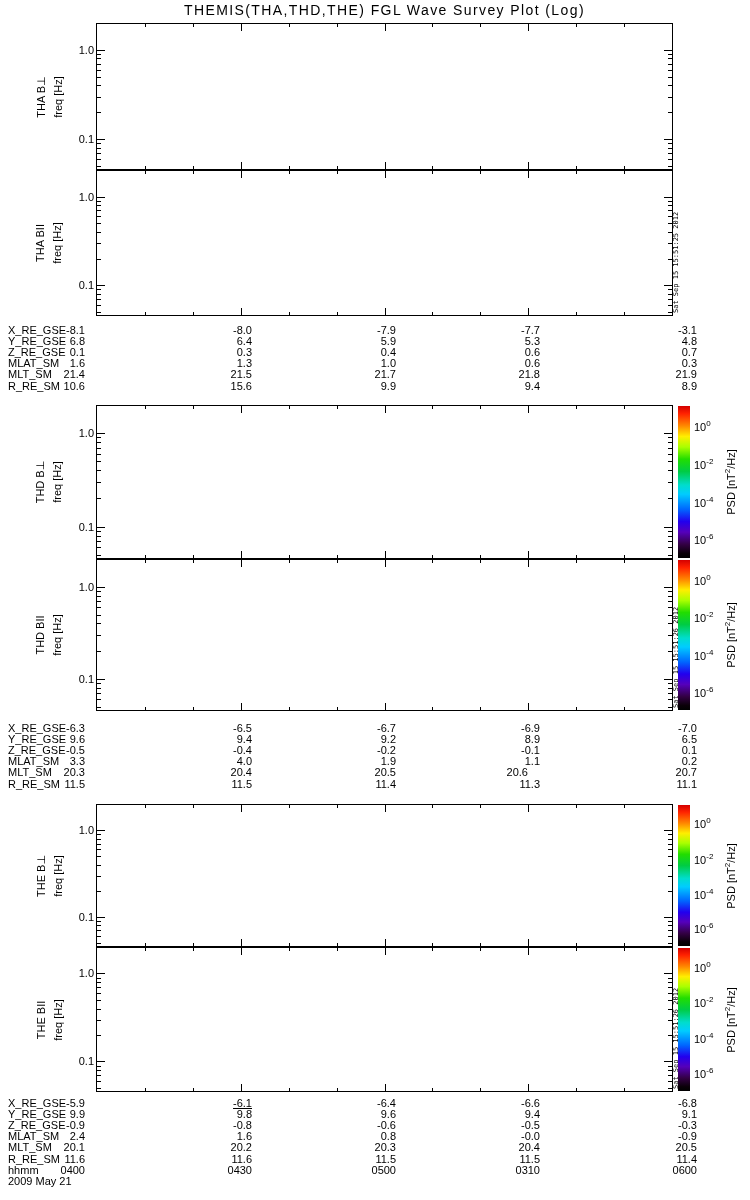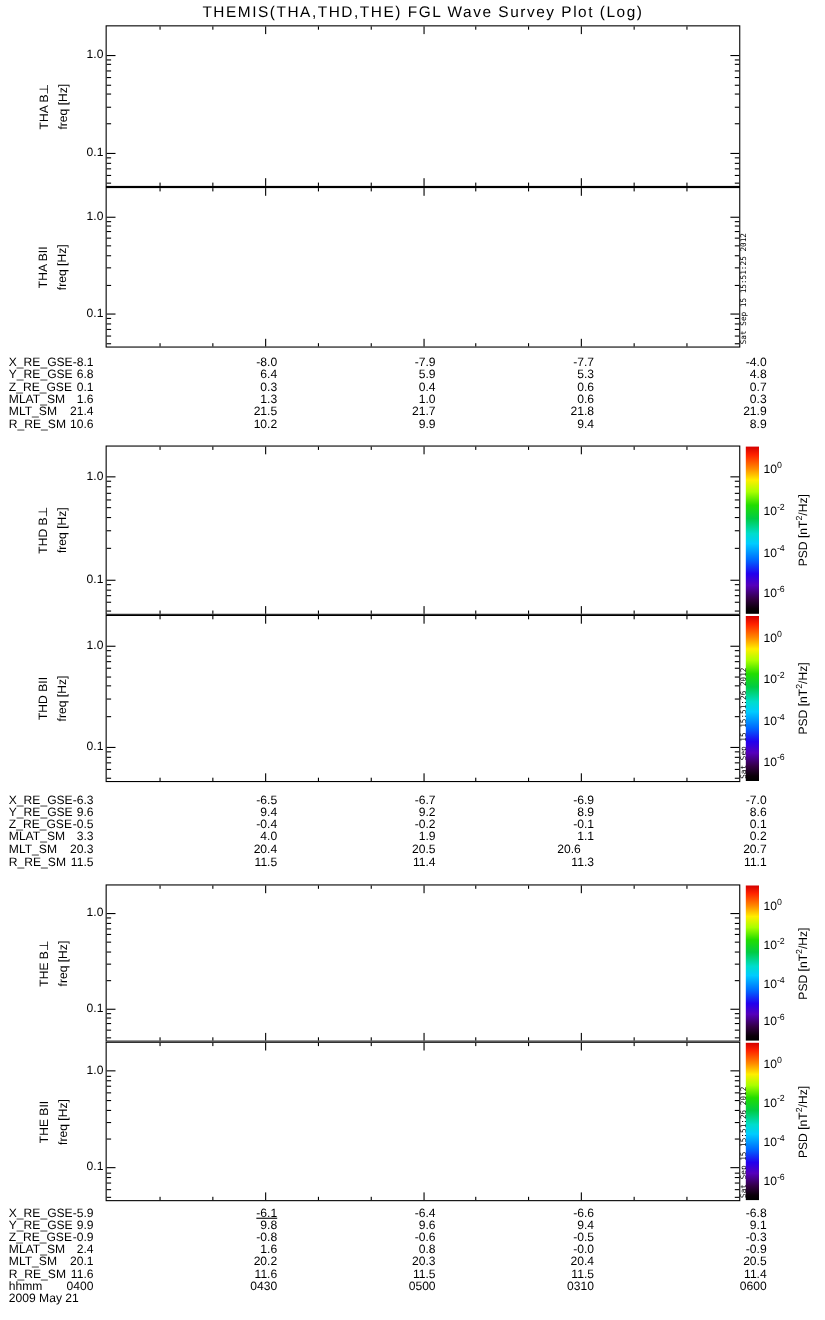--- a/index.html
+++ b/index.html
@@ -393,21 +393,21 @@
       <div class="cbt" style="left: 694px; top: 961.735px;"><span>10</span><sup>0</sup></div>
       <div class="cbt" style="left: 694px; top: 997.485px;"><span>10</span><sup>-2</sup></div>
       <div class="cbt" style="left: 694px; top: 1033.23px;"><span>10</span><sup>-4</sup></div>
       <div class="cbt" style="left: 694px; top: 1068.27px;"><span>10</span><sup>-6</sup></div>
       <div class="rot" style="left: 661px; top: 1012.5px; width: 140px;"><span>PSD [nT</span><sup>2</sup><span>/Hz]</span></div>
       <div class="tlab" style="left: 8px; top: 325px;">X_RE_GSE</div>
       <div class="tval" style="left: 25px; top: 325px;">-8.1</div>
       <div class="tval" style="left: 192px; top: 325px;">-8.0</div>
       <div class="tval" style="left: 336px; top: 325px;">-7.9</div>
       <div class="tval" style="left: 480px; top: 325px;">-7.7</div>
-      <div class="tval" style="left: 637px; top: 325px;">-4.0</div>
+      <div class="tval" style="left: 637px; top: 325px;">-3.1</div>
       <div class="tlab" style="left: 8px; top: 336.1px;">Y_RE_GSE</div>
       <div class="tval" style="left: 25px; top: 336.1px;">6.8</div>
       <div class="tval" style="left: 192px; top: 336.1px;">6.4</div>
       <div class="tval" style="left: 336px; top: 336.1px;">5.9</div>
       <div class="tval" style="left: 480px; top: 336.1px;">5.3</div>
       <div class="tval" style="left: 637px; top: 336.1px;">4.8</div>
       <div class="tlab" style="left: 8px; top: 347.2px;">Z_RE_GSE</div>
       <div class="tval" style="left: 25px; top: 347.2px;">0.1</div>
       <div class="tval" style="left: 192px; top: 347.2px;">0.3</div>
       <div class="tval" style="left: 336px; top: 347.2px;">0.4</div>
@@ -420,36 +420,36 @@
       <div class="tval" style="left: 480px; top: 358.3px;">0.6</div>
       <div class="tval" style="left: 637px; top: 358.3px;">0.3</div>
       <div class="tlab" style="left: 8px; top: 369.4px;">MLT_SM</div>
       <div class="tval" style="left: 25px; top: 369.4px;">21.4</div>
       <div class="tval" style="left: 192px; top: 369.4px;">21.5</div>
       <div class="tval" style="left: 336px; top: 369.4px;">21.7</div>
       <div class="tval" style="left: 480px; top: 369.4px;">21.8</div>
       <div class="tval" style="left: 637px; top: 369.4px;">21.9</div>
       <div class="tlab" style="left: 8px; top: 380.5px;">R_RE_SM</div>
       <div class="tval" style="left: 25px; top: 380.5px;">10.6</div>
-      <div class="tval" style="left: 192px; top: 380.5px;">10.2</div>
+      <div class="tval" style="left: 192px; top: 380.5px;">15.6</div>
       <div class="tval" style="left: 336px; top: 380.5px;">9.9</div>
       <div class="tval" style="left: 480px; top: 380.5px;">9.4</div>
       <div class="tval" style="left: 637px; top: 380.5px;">8.9</div>
       <div class="tlab" style="left: 8px; top: 723px;">X_RE_GSE</div>
       <div class="tval" style="left: 25px; top: 723px;">-6.3</div>
       <div class="tval" style="left: 192px; top: 723px;">-6.5</div>
       <div class="tval" style="left: 336px; top: 723px;">-6.7</div>
       <div class="tval" style="left: 480px; top: 723px;">-6.9</div>
       <div class="tval" style="left: 637px; top: 723px;">-7.0</div>
       <div class="tlab" style="left: 8px; top: 734.1px;">Y_RE_GSE</div>
       <div class="tval" style="left: 25px; top: 734.1px;">9.6</div>
       <div class="tval" style="left: 192px; top: 734.1px;">9.4</div>
       <div class="tval" style="left: 336px; top: 734.1px;">9.2</div>
       <div class="tval" style="left: 480px; top: 734.1px;">8.9</div>
-      <div class="tval" style="left: 637px; top: 734.1px;">8.6</div>
+      <div class="tval" style="left: 637px; top: 734.1px;">6.5</div>
       <div class="tlab" style="left: 8px; top: 745.2px;">Z_RE_GSE</div>
       <div class="tval" style="left: 25px; top: 745.2px;">-0.5</div>
       <div class="tval" style="left: 192px; top: 745.2px;">-0.4</div>
       <div class="tval" style="left: 336px; top: 745.2px;">-0.2</div>
       <div class="tval" style="left: 480px; top: 745.2px;">-0.1</div>
       <div class="tval" style="left: 637px; top: 745.2px;">0.1</div>
       <div class="tlab" style="left: 8px; top: 756.3px;">MLAT_SM</div>
       <div class="tval" style="left: 25px; top: 756.3px;">3.3</div>
       <div class="tval" style="left: 192px; top: 756.3px;">4.0</div>
       <div class="tval" style="left: 336px; top: 756.3px;">1.9</div>

